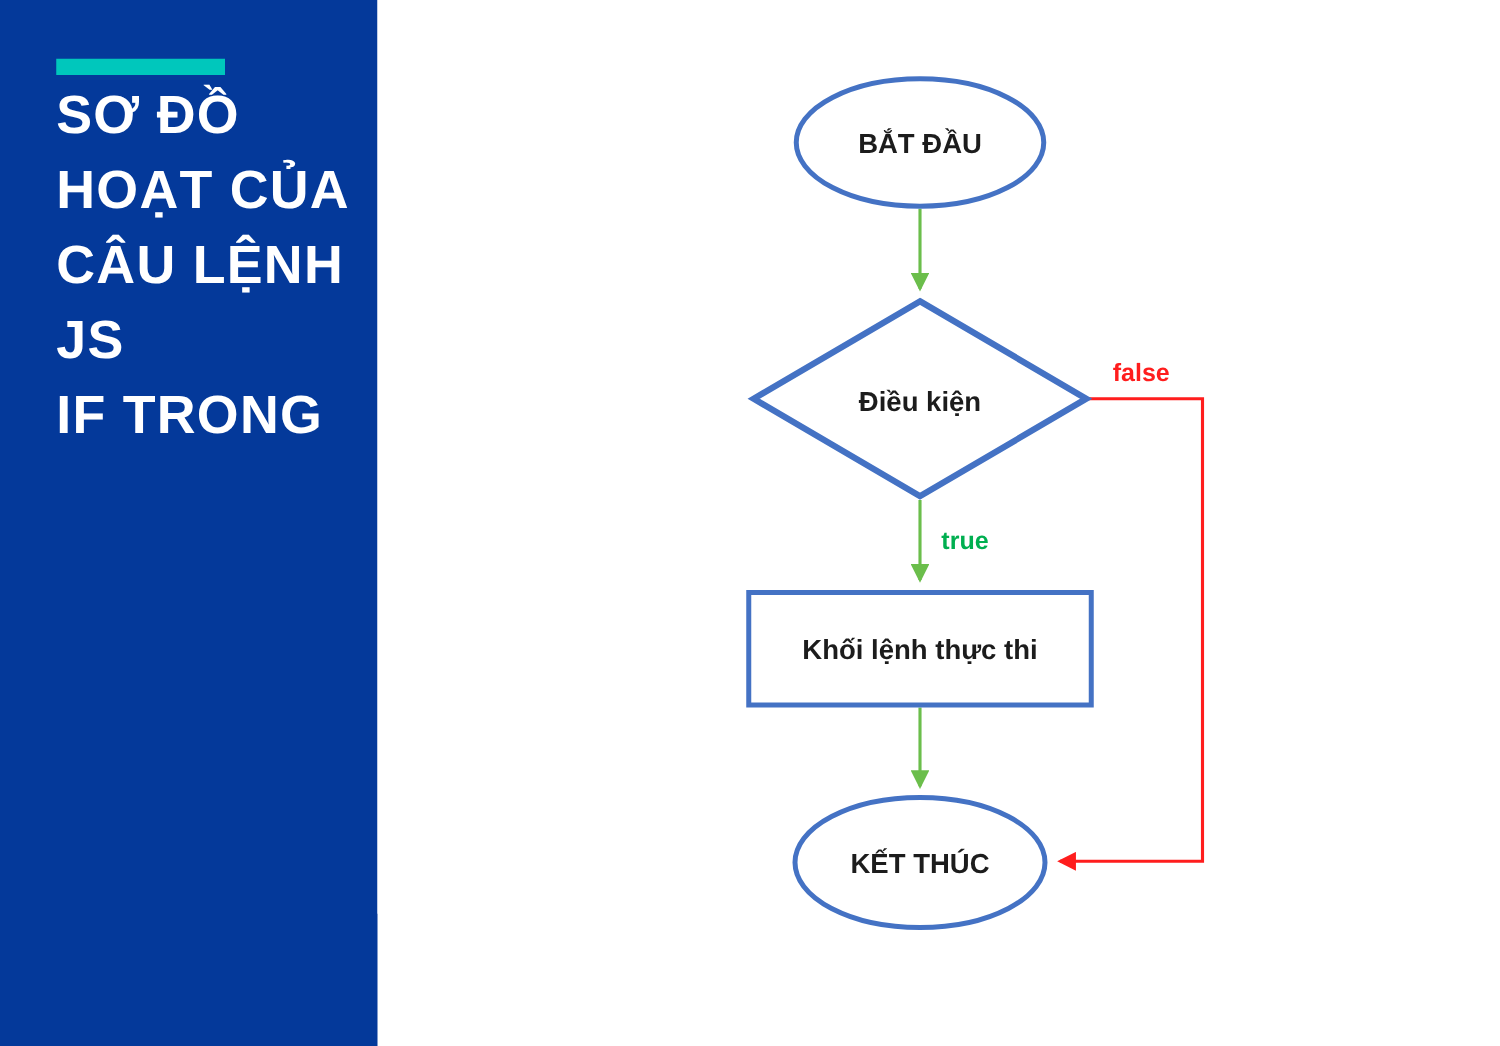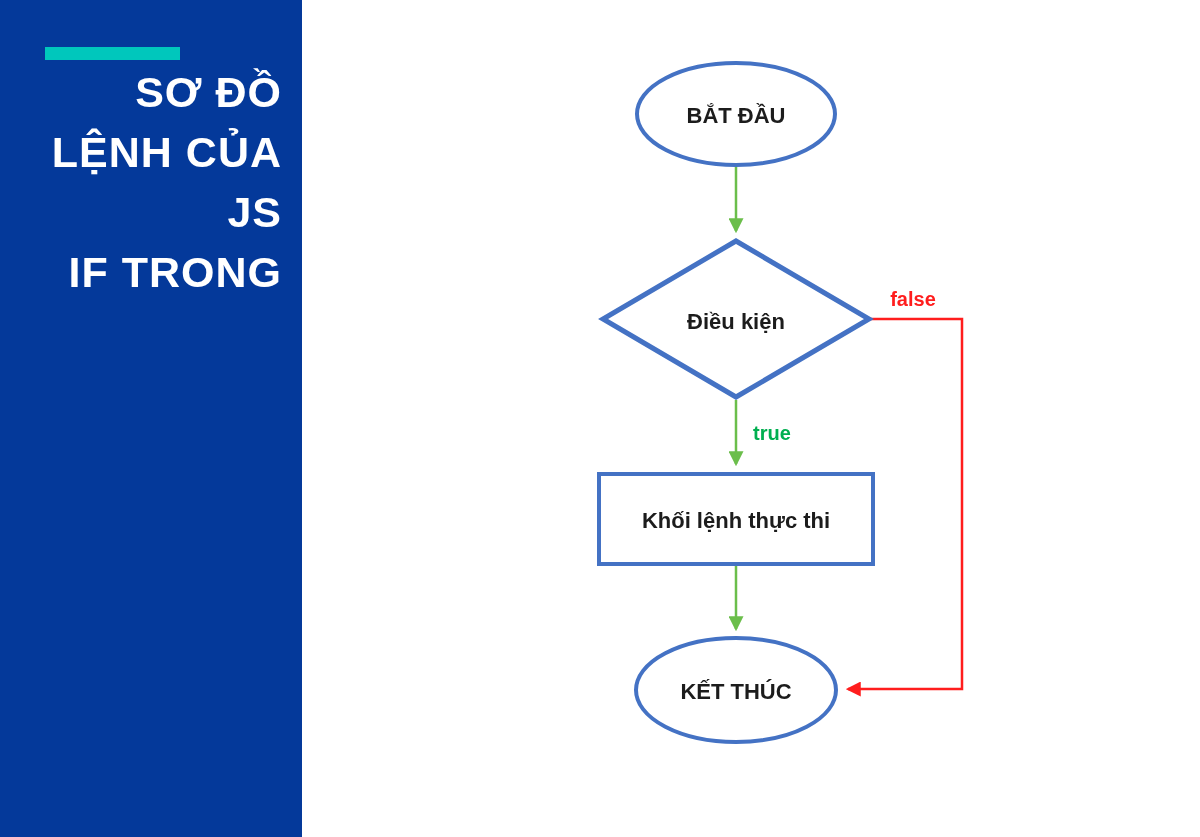--- a/index.html
+++ b/index.html
@@ -6,21 +6,20 @@
   html, body { width: 1200px; height: 837px; background: #ffffff; overflow: hidden; }
   body { font-family: "Liberation Sans", sans-serif; }
 
   .page { position: relative; width: 1200px; height: 837px; background: #ffffff; }
 
   
   .sidebar {
     position: absolute; left: 0; top: 0;
     width: 302px; height: 837px;
     background: #04399A;
-    text-align: right;
   }
   .accent-bar {
     position: absolute; left: 45px; top: 47px;
     width: 135px; height: 13px;
     background: #00C7BC;
   }
   .title {
     position: absolute; left: 45px; top: 62px; right: 20px;
     color: #ffffff;
     font-size: 43px; font-weight: bold;
@@ -44,21 +43,22 @@
 </style>
 </head>
 <body>
 
 <div class="page">
 
   <aside class="sidebar">
     <div class="accent-bar"></div>
     <h1 class="title">
       <span>SƠ ĐỒ</span>
-      <span>LỆNH CỦA</span>
+      <span>HOẠT CỦA</span>
+      <span>CÂU LỆNH</span>
       <span>JS</span>
       <span>IF TRONG</span>
     </h1>
   </aside>
 
   <main class="canvas">
     <svg width="898" height="837" viewBox="0 0 898 837">
       <defs>
         <marker id="arrow-green" viewBox="0 0 10 10" refX="8.5" refY="5" markerWidth="6" markerHeight="6" orient="auto-start-reverse">
           <path d="M0,0 L10,5 L0,10 z" fill="#6BBE4B"></path>

